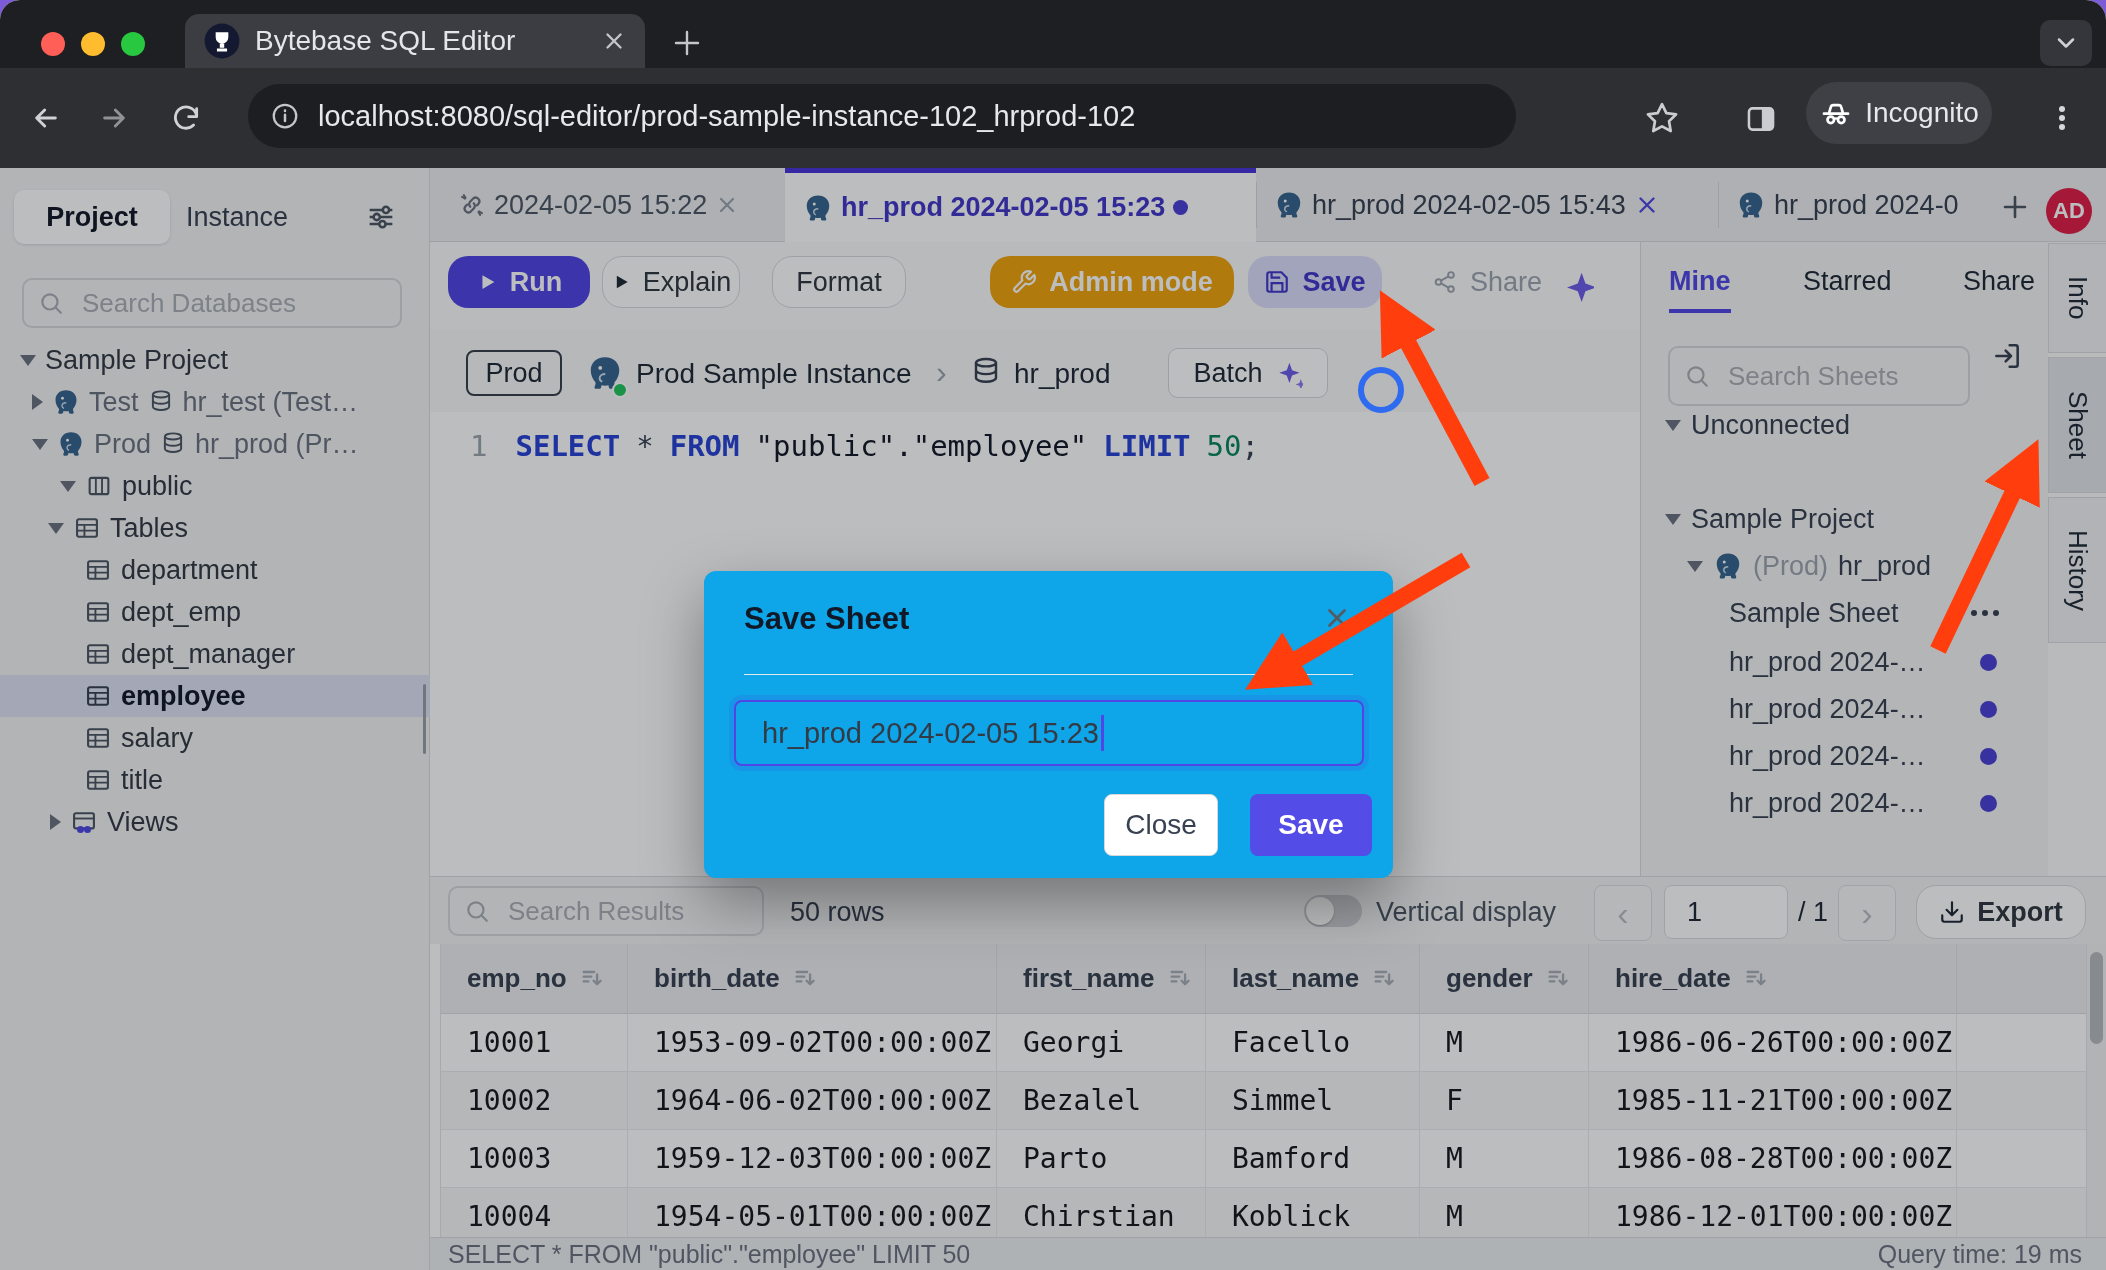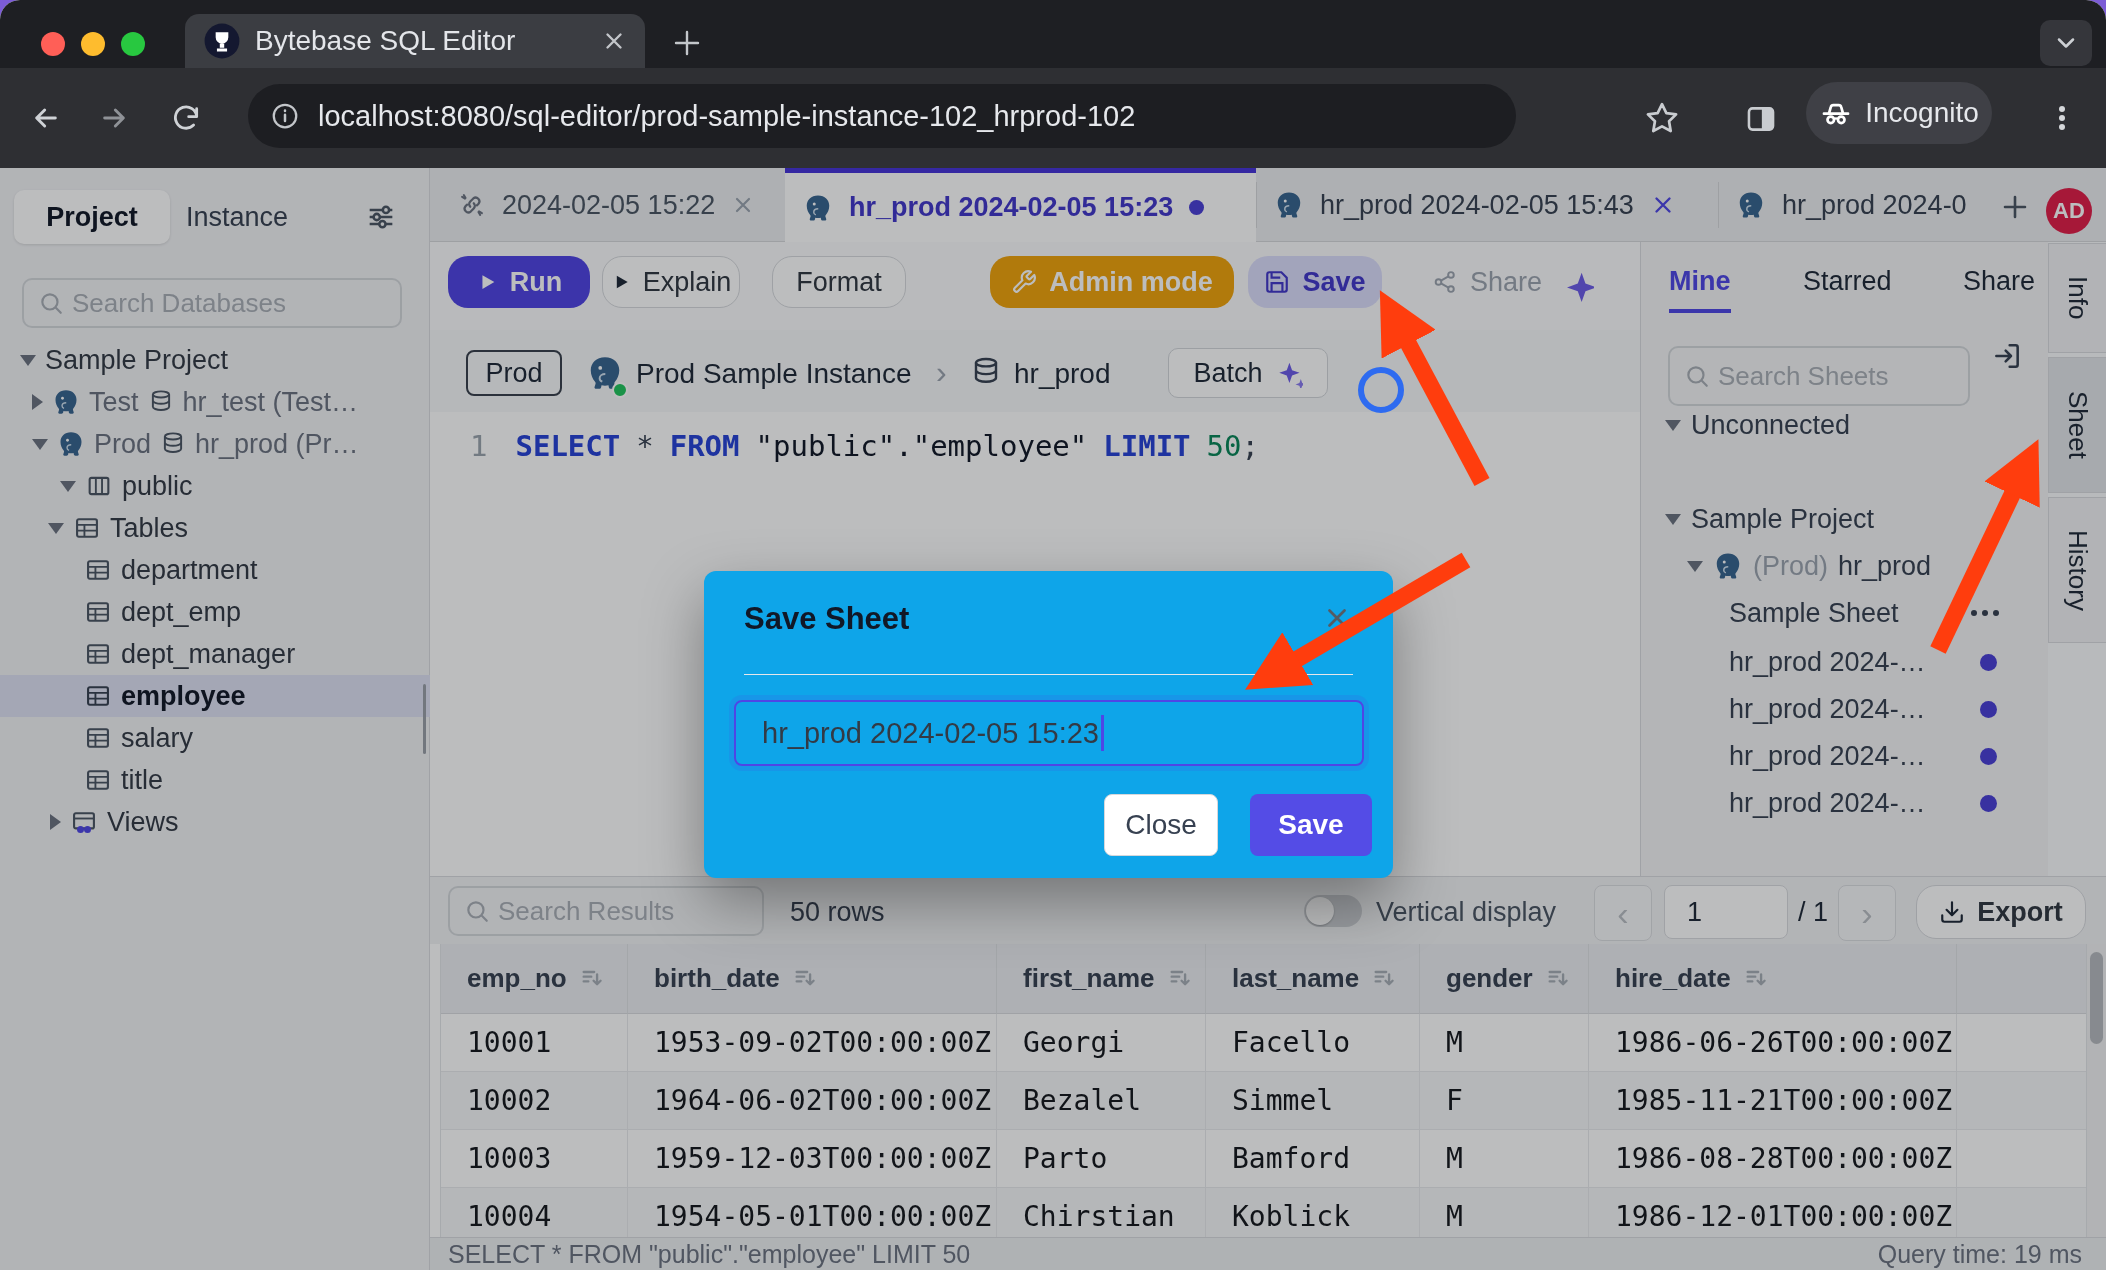--- a/index.html
+++ b/index.html
@@ -16,34 +16,34 @@
   #navbar{left:0;top:68px;width:2106px;height:100px;background:#2e2f33}
   #urlpill{position:absolute;left:248px;top:16px;width:1268px;height:64px;background:#1d1e22;border-radius:32px;display:flex;align-items:center;padding:0 22px;box-sizing:border-box;gap:18px}
   #urlpill .u{color:#e6e8ec;font-size:29px;white-space:nowrap}
   #incog{position:absolute;left:1806px;top:14px;width:186px;height:62px;background:#3f4046;border-radius:31px;display:flex;align-items:center;justify-content:center;gap:12px;color:#e6e8ec;font-size:28px}
   #chevbtn{position:absolute;left:2040px;top:20px;width:52px;height:46px;background:#35363b;border-radius:10px;display:flex;align-items:center;justify-content:center}
   
   #page{left:0;top:168px;width:2106px;height:1102px;background:#fff}
   
   #lsb{left:0;top:168px;width:430px;height:1102px;background:#f2f3f5;border-right:1px solid #d9dbde;box-sizing:border-box}
   #projpill{position:absolute;left:14px;top:22px;width:156px;height:54px;background:#fff;border-radius:10px;box-shadow:0 1px 3px rgba(0,0,0,.12);display:flex;align-items:center;justify-content:center;font-size:27px;color:#111827;font-weight:bold}
-  .srch{position:absolute;background:#fff0;border:2px solid #d4d7db;border-radius:10px;display:flex;align-items:center;gap:6px;box-sizing:border-box;padding:0 14px}
+  .srch{position:absolute;background:#fff0;border:2px solid #d4d7db;border-radius:10px;display:flex;align-items:center;gap:16px;box-sizing:border-box;padding:0 14px}
   .srch input{border:none;outline:none;background:transparent;font-size:26px;color:#374151;width:100%;font-family:"Liberation Sans",sans-serif}
   .srch input::placeholder{color:#a9aeb6}
   .trow{position:absolute;left:0;width:430px;height:42px;display:flex;align-items:center;font-size:27px;color:#333a45;gap:9px;box-sizing:border-box;white-space:nowrap;overflow:hidden}
   .trow.sel{background:#dfe1f3}
   .car{width:0;height:0;flex:none}
   .car.d{border-top:11px solid #6b7280;border-left:8px solid transparent;border-right:8px solid transparent}
   .car.r{border-left:11px solid #6b7280;border-top:8px solid transparent;border-bottom:8px solid transparent}
   .dim2{color:#6b7280}
   #dragh{left:423px;top:684px;width:12px;height:70px}
   #dragh i{position:absolute;top:0;width:3px;height:70px;background:#9aa0a8;border-radius:2px}
   
   #etabbar{left:430px;top:168px;width:1676px;height:74px;background:#eceef0;border-bottom:1px solid #d6d8db;box-sizing:border-box}
-  .etab{position:absolute;top:0;height:74px;display:flex;align-items:center;gap:16px;font-size:27px;color:#4b5563;box-sizing:border-box;padding:0 18px;white-space:nowrap;overflow:hidden}
+  .etab{position:absolute;top:0;height:74px;display:flex;align-items:center;gap:8px;font-size:27px;color:#4b5563;box-sizing:border-box;padding:0 18px;white-space:nowrap;overflow:hidden}
   .etab.active{background:#fff;border-top:5px solid #4634d9;color:#4338ca;font-weight:bold}
   .vsep{position:absolute;top:14px;width:1px;height:46px;background:#d6d8db}
   #toolbar{left:430px;top:242px;width:1676px;height:88px;background:#fbfbfc}
   .btn{position:absolute;top:14px;height:52px;border-radius:20px;display:flex;align-items:center;justify-content:center;gap:12px;font-size:27px;box-sizing:border-box}
   .btn.light{background:#fff;border:1px solid #d7d9dd;color:#303741}
   #bcrumb{left:430px;top:330px;width:1676px;height:82px;background:#f7f8fa}
   .chip{position:absolute;box-sizing:border-box;display:flex;align-items:center;justify-content:center;gap:10px;border-radius:8px;font-size:27px;color:#1f2937}
   #editor{left:430px;top:412px;width:1676px;height:464px;background:#fff}
   .mono{font-family:"DejaVu Sans Mono",monospace}
   #sqlline{left:40px;top:12px;height:44px;font-size:29px}

